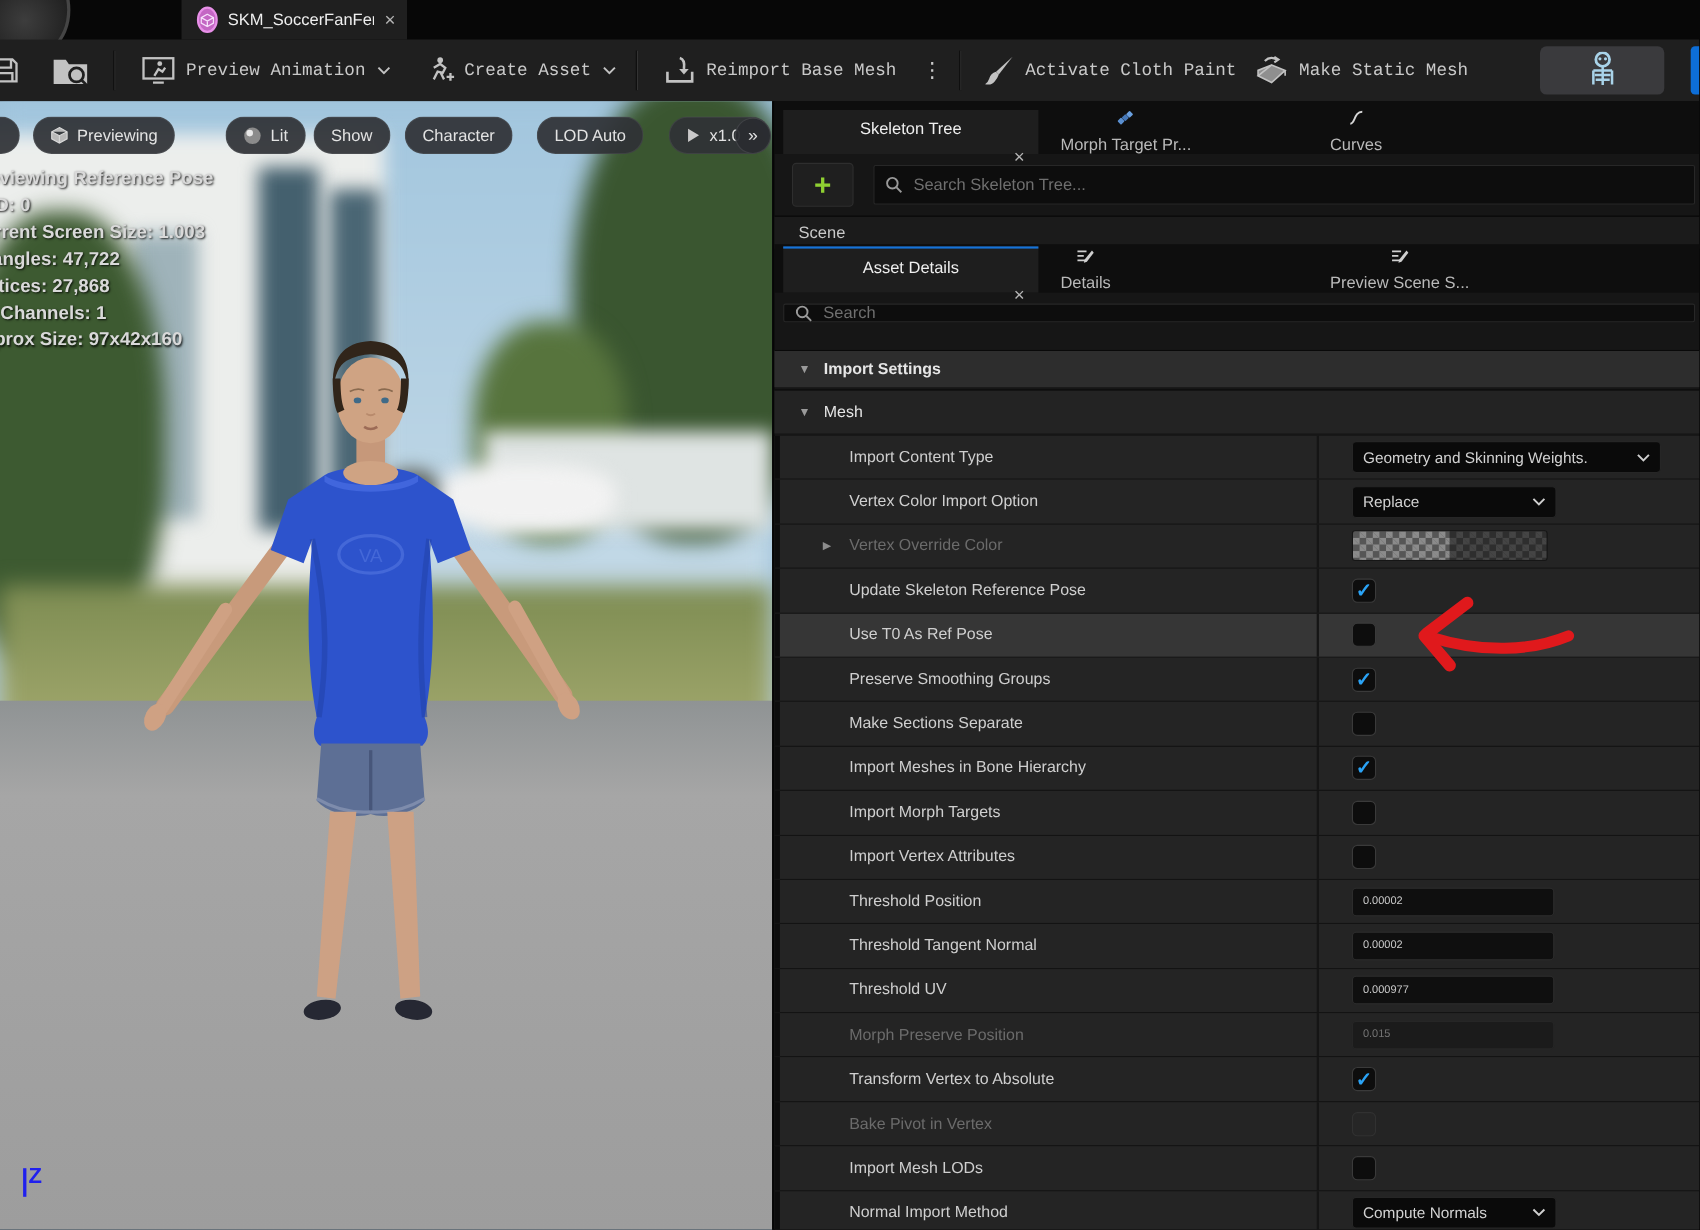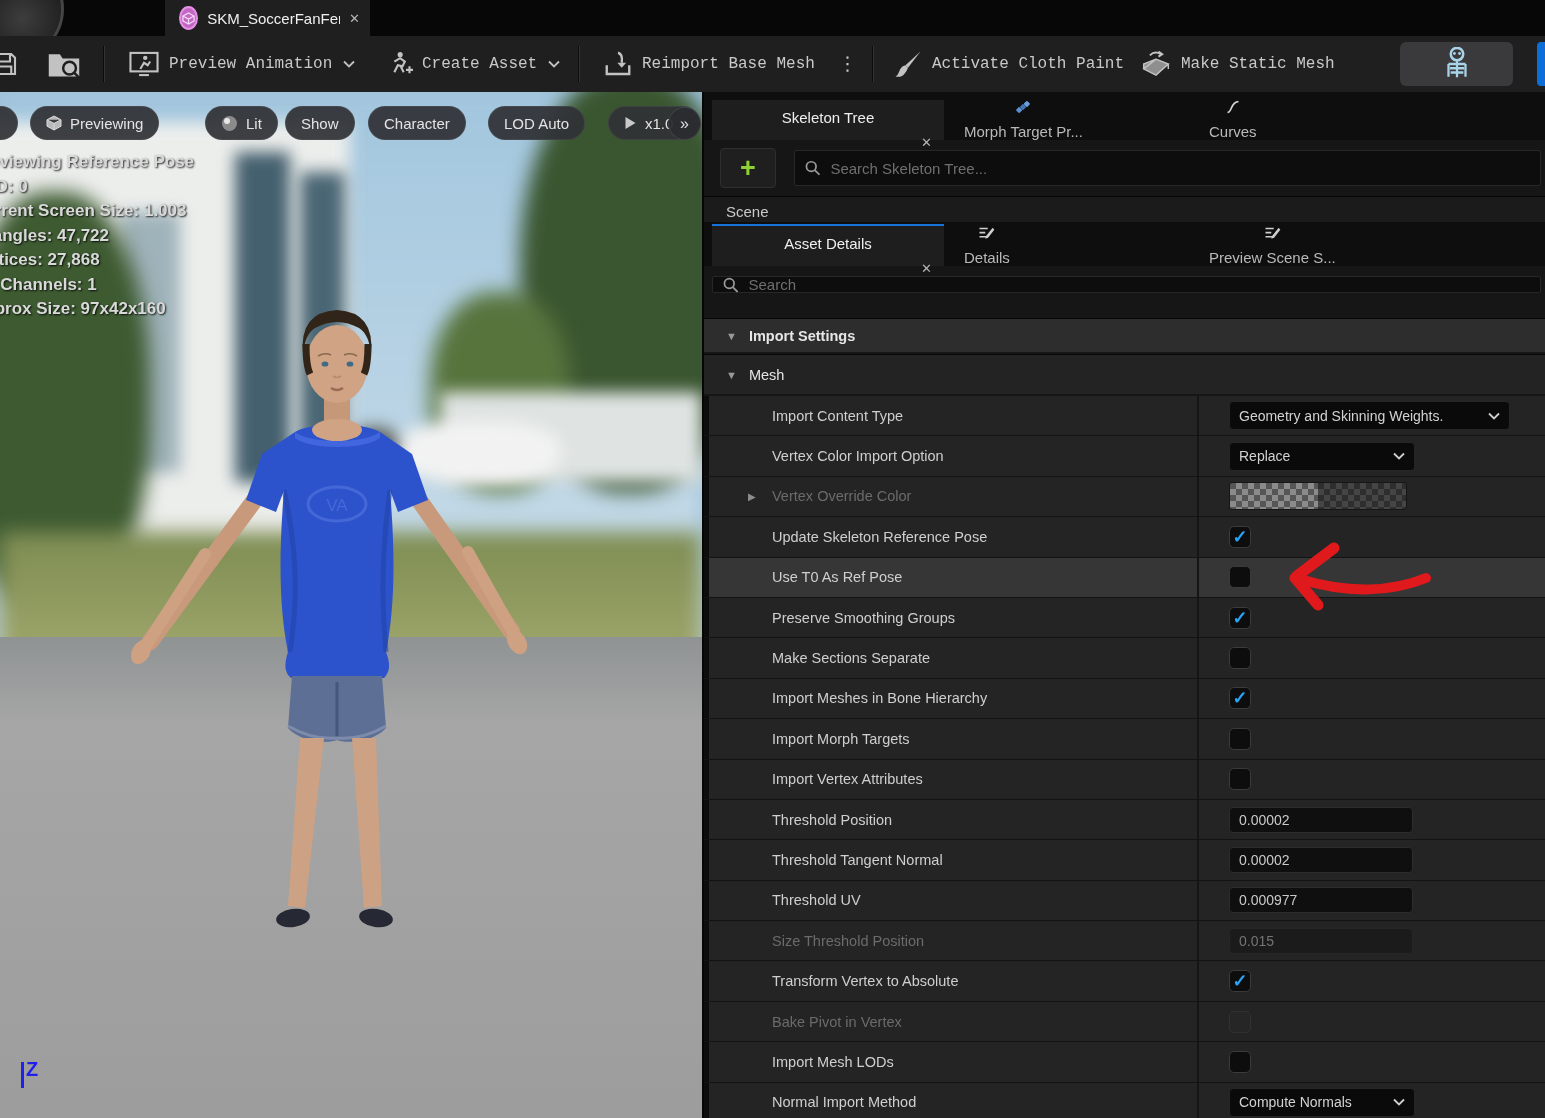--- a/index.html
+++ b/index.html
@@ -78,21 +78,21 @@
           padding-left:30px;box-sizing:border-box;}
   .cbox{width:22px;height:22px;border-radius:5px;background:#0d0d0d;border:1px solid #3a3a3a;
         display:flex;align-items:center;justify-content:center;color:#2aa3f6;font-size:18px;
         font-weight:bold;box-sizing:border-box;line-height:1;}
   .prow.dis .cbox{background:#262626;border-color:#313131;}
   .dd{height:29px;background:#0a0a0a;border:1px solid #262626;border-radius:4px;display:flex;
       align-items:center;justify-content:space-between;padding:0 9px;box-sizing:border-box;
       width:186px;font-size:14px;color:#d2d2d2;}
   .dd.wide{width:281px;}
   .numin{width:184px;height:26px;background:#0f0f0f;border:1px solid #2c2c2c;border-radius:4px;
-         color:#c9c9c9;font-size:14px;padding:0 9px;box-sizing:border-box;
+         color:#c9c9c9;font-size:10px;padding:0 9px;box-sizing:border-box;
          font-family:"Liberation Sans",sans-serif;outline:none;}
   .numin:disabled{color:#747474;background:#1b1b1b;border-color:#262626;}
   .swatch{width:176px;height:26px;border-radius:3px;overflow:hidden;display:flex;border:1px solid #161616;}
   .swl,.swr{width:50%;height:100%;}
   .swl{background-color:#565656;
        background-image:linear-gradient(45deg,#8b8b8b 25%,transparent 25%,transparent 75%,#8b8b8b 75%),
                         linear-gradient(45deg,#8b8b8b 25%,transparent 25%,transparent 75%,#8b8b8b 75%);
        background-size:12px 12px;background-position:0 0,6px 6px;}
   .swr{background-color:#2e2e2e;
        background-image:linear-gradient(45deg,#454545 25%,transparent 25%,transparent 75%,#454545 75%),
@@ -490,21 +490,21 @@
         <div class="prow">
           <div class="plabel">
             <span>Threshold UV</span>
           </div>
           <div class="pvalue">
             <input class="numin" value="0.000977" style="">
           </div>
         </div>
         <div class="prow dis">
           <div class="plabel">
-            <span>Size Threshold Position</span>
+            <span>Morph Preserve Position</span>
           </div>
           <div class="pvalue">
             <input class="numin" disabled="" value="0.015" style="">
           </div>
         </div>
         <div class="prow">
           <div class="plabel">
             <span>Transform Vertex to Absolute</span>
           </div>
           <div class="pvalue">

